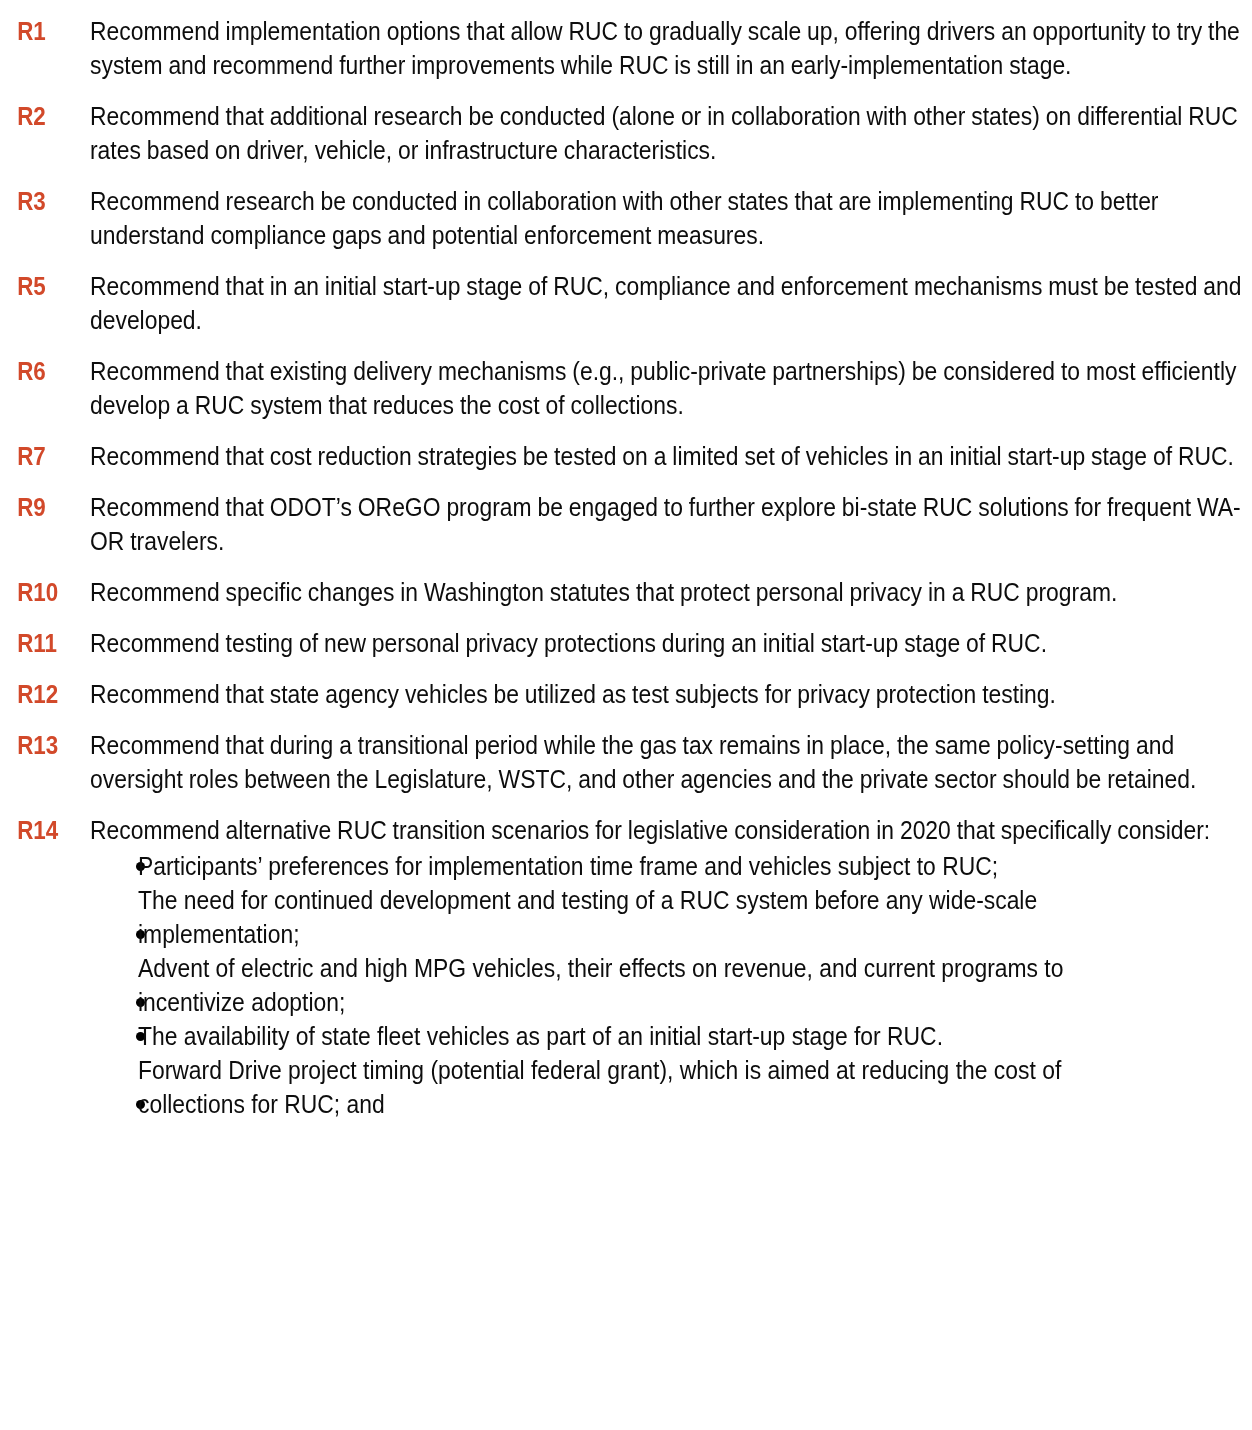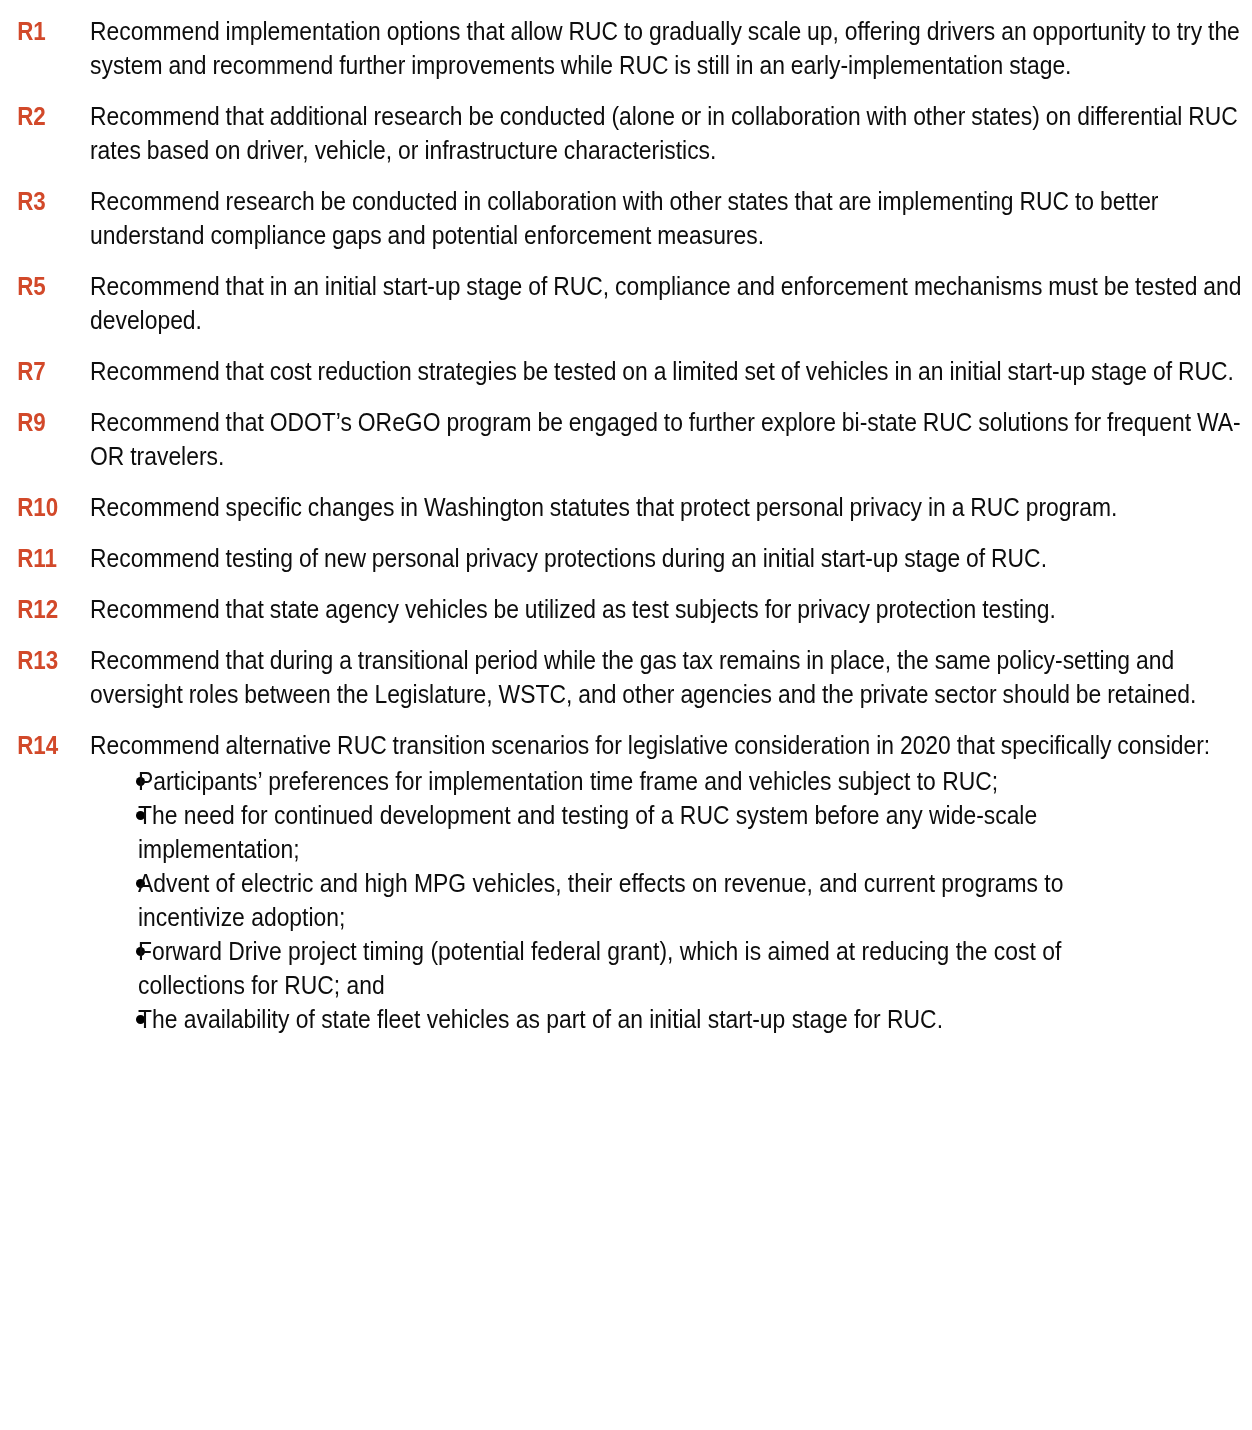--- a/index.html
+++ b/index.html
@@ -69,21 +69,21 @@
   }
 
   .sub-list {
     list-style: none;
     margin: 0;
     padding: 0;
   }
 
   .sub-item {
     display: flex;
-    align-items: flex-start;
+    align-items: flex-end;
     margin: 0;
   }
 
   .sub-bullet {
     flex: 0 0 auto;
     width: 48px;
     padding-left: 46px;
     box-sizing: border-box;
     font-size: 26px;
     line-height: 34px;
@@ -140,20 +140,26 @@
           <p class="rec-text">Recommend research be conducted in collaboration with other states that are implementing RUC to better understand compliance gaps and potential enforcement measures.</p>
         </div>
       </li>
       <li class="rec-item">
         <div class="rec-label">R5</div>
         <div class="rec-body">
           <p class="rec-text">Recommend that in an initial start-up stage of RUC, compliance and enforcement mechanisms must be tested and developed.</p>
         </div>
       </li>
       <li class="rec-item">
+        <div class="rec-label">R6</div>
+        <div class="rec-body">
+          <p class="rec-text">Recommend that existing delivery mechanisms (e.g., public-private partnerships) be considered to most efficiently develop a RUC system that reduces the cost of collections.</p>
+        </div>
+      </li>
+      <li class="rec-item">
         <div class="rec-label">R7</div>
         <div class="rec-body">
           <p class="rec-text">Recommend that cost reduction strategies be tested on a limited set of vehicles in an initial start-up stage of RUC.</p>
         </div>
       </li>
       <li class="rec-item">
         <div class="rec-label">R9</div>
         <div class="rec-body">
           <p class="rec-text">Recommend that ODOT’s OReGO program be engaged to further explore bi-state RUC solutions for frequent WA-OR travelers.</p>
         </div>
@@ -194,23 +200,23 @@
             <li class="sub-item">
               <span class="sub-bullet"><span class="dot"></span></span>
               <span class="sub-text">The need for continued development and testing of a RUC system before any wide-scale implementation;</span>
             </li>
             <li class="sub-item">
               <span class="sub-bullet"><span class="dot"></span></span>
               <span class="sub-text">Advent of electric and high MPG vehicles, their effects on revenue, and current programs to incentivize adoption;</span>
             </li>
             <li class="sub-item">
               <span class="sub-bullet"><span class="dot"></span></span>
+              <span class="sub-text">The availability of state fleet vehicles as part of an initial start-up stage for RUC.</span>
+            </li>
+            <li class="sub-item">
+              <span class="sub-bullet"><span class="dot"></span></span>
               <span class="sub-text">Forward Drive project timing (potential federal grant), which is aimed at reducing the cost of collections for RUC; and</span>
-            </li>
-            <li class="sub-item">
-              <span class="sub-bullet"><span class="dot"></span></span>
-              <span class="sub-text">The availability of state fleet vehicles as part of an initial start-up stage for RUC.</span>
             </li>
           </ul>
         </div>
       </li>
     </ul>
 </div>
 
 </body></html>

